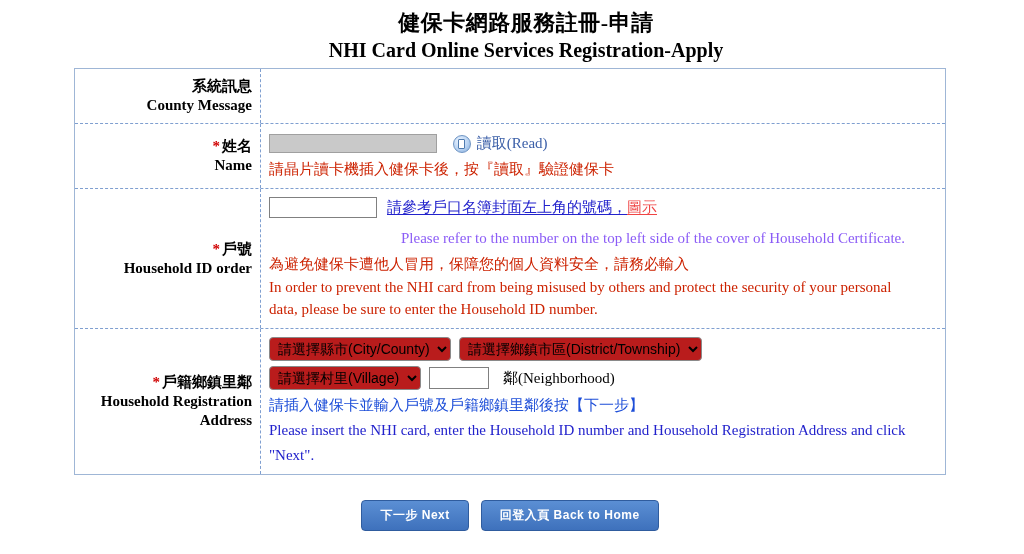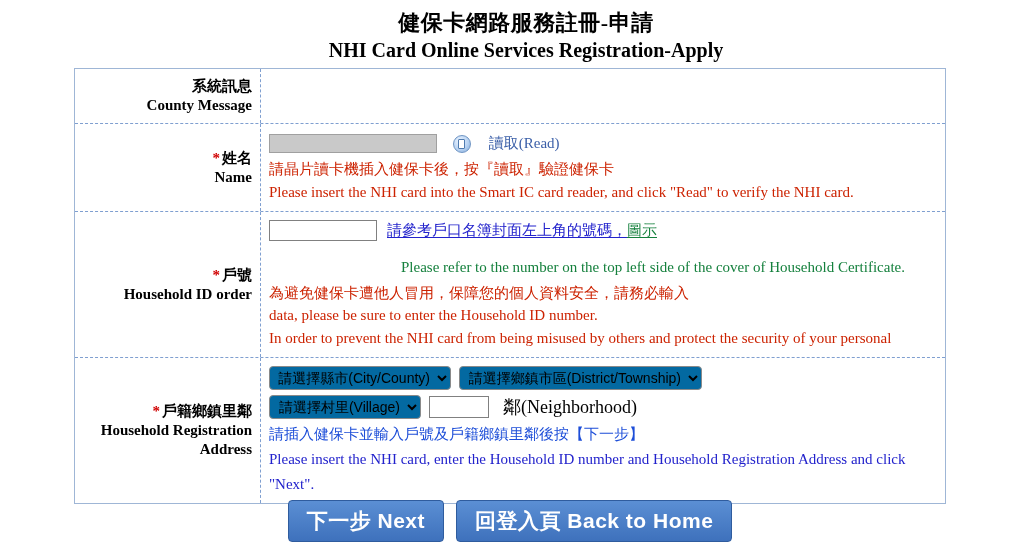--- a/index.html
+++ b/index.html
@@ -90,21 +90,21 @@
     height: 19px;
     background: #c9c9c9;
     border: 1px solid #a0a0a0;
     display: inline-block;
     vertical-align: middle;
     box-sizing: border-box;
   }
   .read-link {
     display: inline-flex;
     align-items: center;
-    gap: 18px;
+    gap: 6px;
     margin-left: 12px;
     vertical-align: middle;
     color: #3b5fa8;
     font-size: 15px;
     text-decoration: none;
   }
   .read-icon {
     width: 16px;
     height: 16px;
     border-radius: 50%;
@@ -152,74 +152,73 @@
   }
   .hh-line1 {
     color: #2222cc;
     text-decoration: underline;
     text-underline-offset: 2px;
   }
   .hh-line1 .plain {
     text-decoration: none;
   }
   .hh-line2 {
-    color: #15803d;
-    margin-top: 16px;
+    color: #8b5cf6;
+    margin-top: 10px;
     margin-left: 14px;
     font-family: Liberation Serif, serif;
   }
   .addr-selects {
     display: flex;
     align-items: center;
     gap: 8px;
     margin-bottom: 5px;
   }
   select.sel {
     font-family: "Liberation Sans", sans-serif;
     font-size: 14px;
     padding: 2px 4px;
     border: 1px solid #8a8a8a;
     border-radius: 4px;
-    background: #0369a1;
+    background: #b91c1c;
     height: 24px;
-    text-align: right;
   }
   .nb-input {
     width: 60px;
     height: 22px;
     border: 1px solid #808080;
     background: #ffffff;
     box-sizing: border-box;
     vertical-align: middle;
     font-family: "Liberation Sans", sans-serif;
     font-size: 13px;
   }
   .nb-label {
-    font-size: 18px;
+    font-size: 15px;
     margin-left: 6px;
   }
   .addr-note-zh {
     color: #1d4ed8;
   }
   .addr-note-en {
     color: #2222cc;
     margin-top: 4px;
   }
   .footer {
     position: absolute;
     left: 74px;
     top: 500px;
     width: 872px;
     display: flex;
     justify-content: center;
     gap: 12px;
   }
   .btn {
     font-family: "Liberation Sans", sans-serif;
-    font-size: 21px;
+    font-size: 12px;
     font-weight: bold;
     color: #ffffff;
     background: linear-gradient(#5b8fd4, #3e71bc);
     border: 1px solid #2f5c9e;
     border-radius: 4px;
     padding: 6px 18px;
     cursor: pointer;
     letter-spacing: 0.5px;
   }
 </style>
@@ -252,44 +251,43 @@
       </div>
       <div class="value-cell">
         <div>
           <span class="name-input"></span>
           <a class="read-link" href="#">
             <span class="read-icon"></span>
             <span>讀取(Read)</span>
           </a>
         </div>
         <div class="warn-zh">請晶片讀卡機插入健保卡後，按『讀取』驗證健保卡</div>
-        <div class="warn-en">Please insert the NHI card into the Smart IC card reader, and click "Read" to verify the NHI card.</div>
       </div>
     </div>
 
     <div class="row">
       <div class="label-cell">
         <div class="label-zh">
           <span class="req">*</span><span>戶號</span>
         </div>
         <div class="label-en">Household ID order</div>
       </div>
       <div class="value-cell">
         <div class="hh-top">
           <input class="hh-input" type="text" style="">
           <div class="hh-top-text">
             <div class="hh-line1">
-              <span class="plain">請參考戶口名簿封面左上角的號碼，</span><a href="#" style="color:#15803d;text-decoration:underline;">圖示</a>
+              <span class="plain">請參考戶口名簿封面左上角的號碼，</span><a href="#" style="color:#ef4444;text-decoration:underline;">圖示</a>
             </div>
             <div class="hh-line2">Please refer to the number on the top left side of the cover of Household Certificate.</div>
           </div>
         </div>
         <div class="warn-zh">為避免健保卡遭他人冒用，保障您的個人資料安全，請務必輸入</div>
+        <div class="warn-en">In order to prevent the NHI card from being misused by others and protect the security of your personal</div>
         <div class="warn-en" style="margin-top:1px;">data, please be sure to enter the Household ID number.</div>
-        <div class="warn-en">In order to prevent the NHI card from being misused by others and protect the security of your personal</div>
       </div>
     </div>
 
     <div class="row">
       <div class="label-cell">
         <div class="label-zh">
           <span class="req">*</span><span>戶籍鄉鎮里鄰</span>
         </div>
         <div class="label-en">Household Registration</div>
         <div class="label-en">Address</div>

